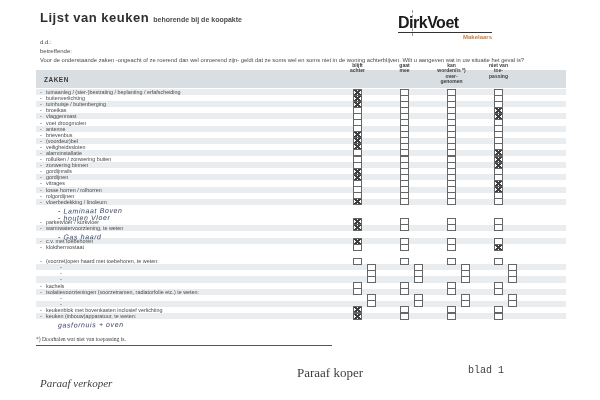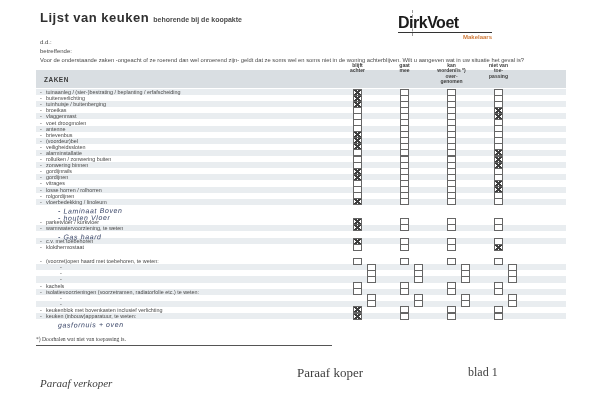--- a/index.html
+++ b/index.html
@@ -41,21 +41,21 @@
       linear-gradient(45deg, transparent 40%, #3d3d3d 40%, #3d3d3d 60%, transparent 60%),
       linear-gradient(135deg, transparent 40%, #3d3d3d 40%, #3d3d3d 60%, transparent 60%);
   }
   .hand{height:7px;font-size:7px;color:#3a4668;font-style:italic;padding-left:22px;transform:rotate(-0.6deg);letter-spacing:0.6px;white-space:nowrap;}
   .gap{height:8px;background:#fff;}
   
   .footnote{left:36px;top:336px;font-size:5.6px;font-family:"Liberation Serif", serif;color:#3e3e3e;}
   .rule{left:36px;top:345px;width:296px;border-top:1.5px solid #555;}
   .pv{left:40px;top:377px;font-size:11px;font-family:"Liberation Serif", serif;color:#3e3e3e;font-style:italic;}
   .pk{left:297px;top:365px;font-size:13px;font-family:"Liberation Serif", serif;color:#3e3e3e;}
-  .blad{left:468px;top:365px;font-size:12px;font-family:Liberation Serif, serif;color:#3e3e3e;text-align:center;}
+  .blad{left:468px;top:365px;font-size:10px;font-family:Liberation Mono, monospace;color:#3e3e3e;text-align:center;}
 </style>
 </head>
 <body>
 
 <div class="abs title">
   <span>Lijst van keuken</span>
   <span class="sub">behorende bij de koopakte</span>
 </div>
 
 <div class="abs logo">

